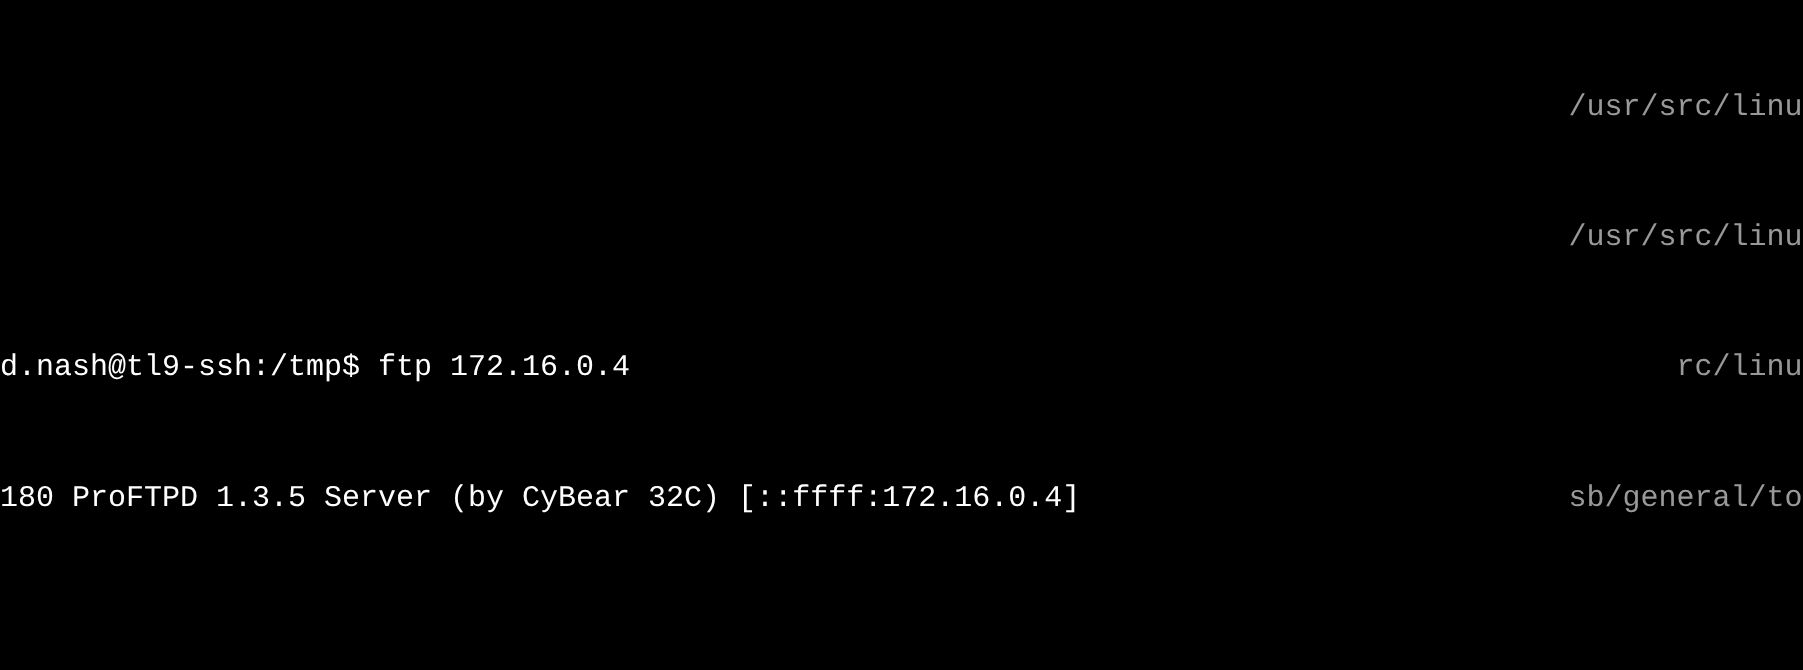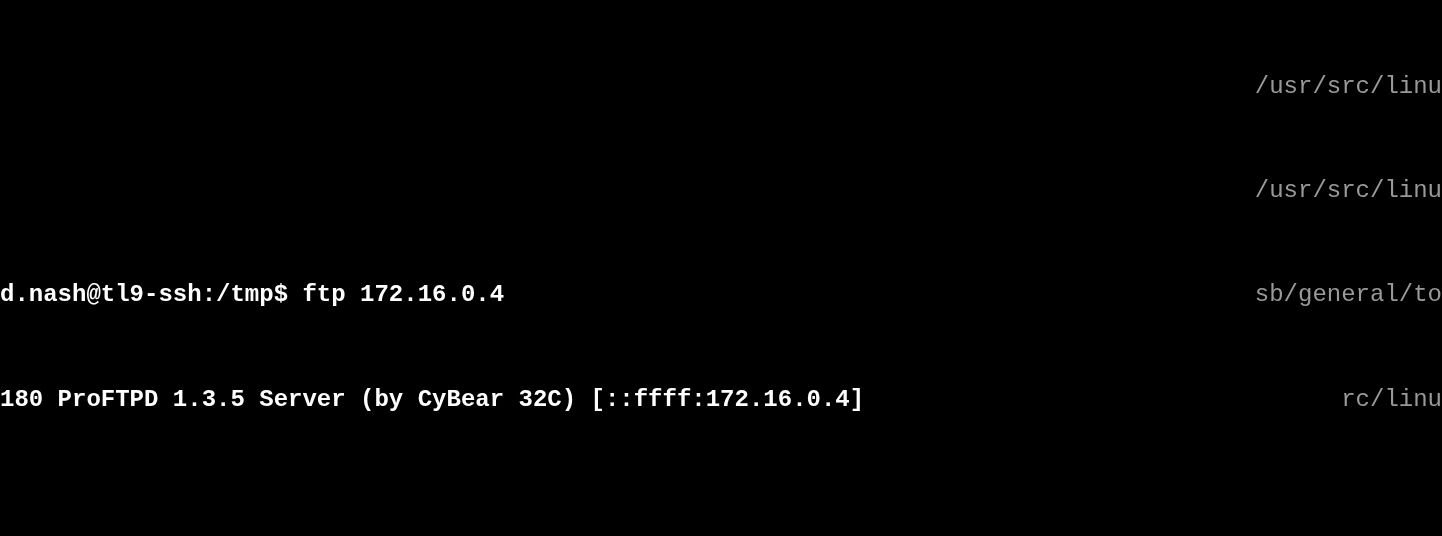--- a/index.html
+++ b/index.html
@@ -19,21 +19,20 @@
       position: relative;
       white-space: pre;
     }
     .terminal {
       position: relative;
       z-index: 2;
       padding: 0;
     }
     .line {
       display: block;
-      font-weight: bold;
     }
     .bg-line {
       display: block;
       width: 100%;
     }
     .bg-right {
       position: absolute;
       top: 0;
       right: 0;
       color: #999;
@@ -43,22 +42,22 @@
     }
   </style>
 </head>
 <body>
 
 
 
 <div class="bg-right">
   <span class="bg-line">/usr/src/linu</span>
   <span class="bg-line">/usr/src/linu</span>
+  <span class="bg-line">rc/linu</span>
   <span class="bg-line">sb/general/to</span>
-  <span class="bg-line">rc/linu</span>
   
   
   
   
   
   
   
   <span class="bg-line"></span>
   
   

